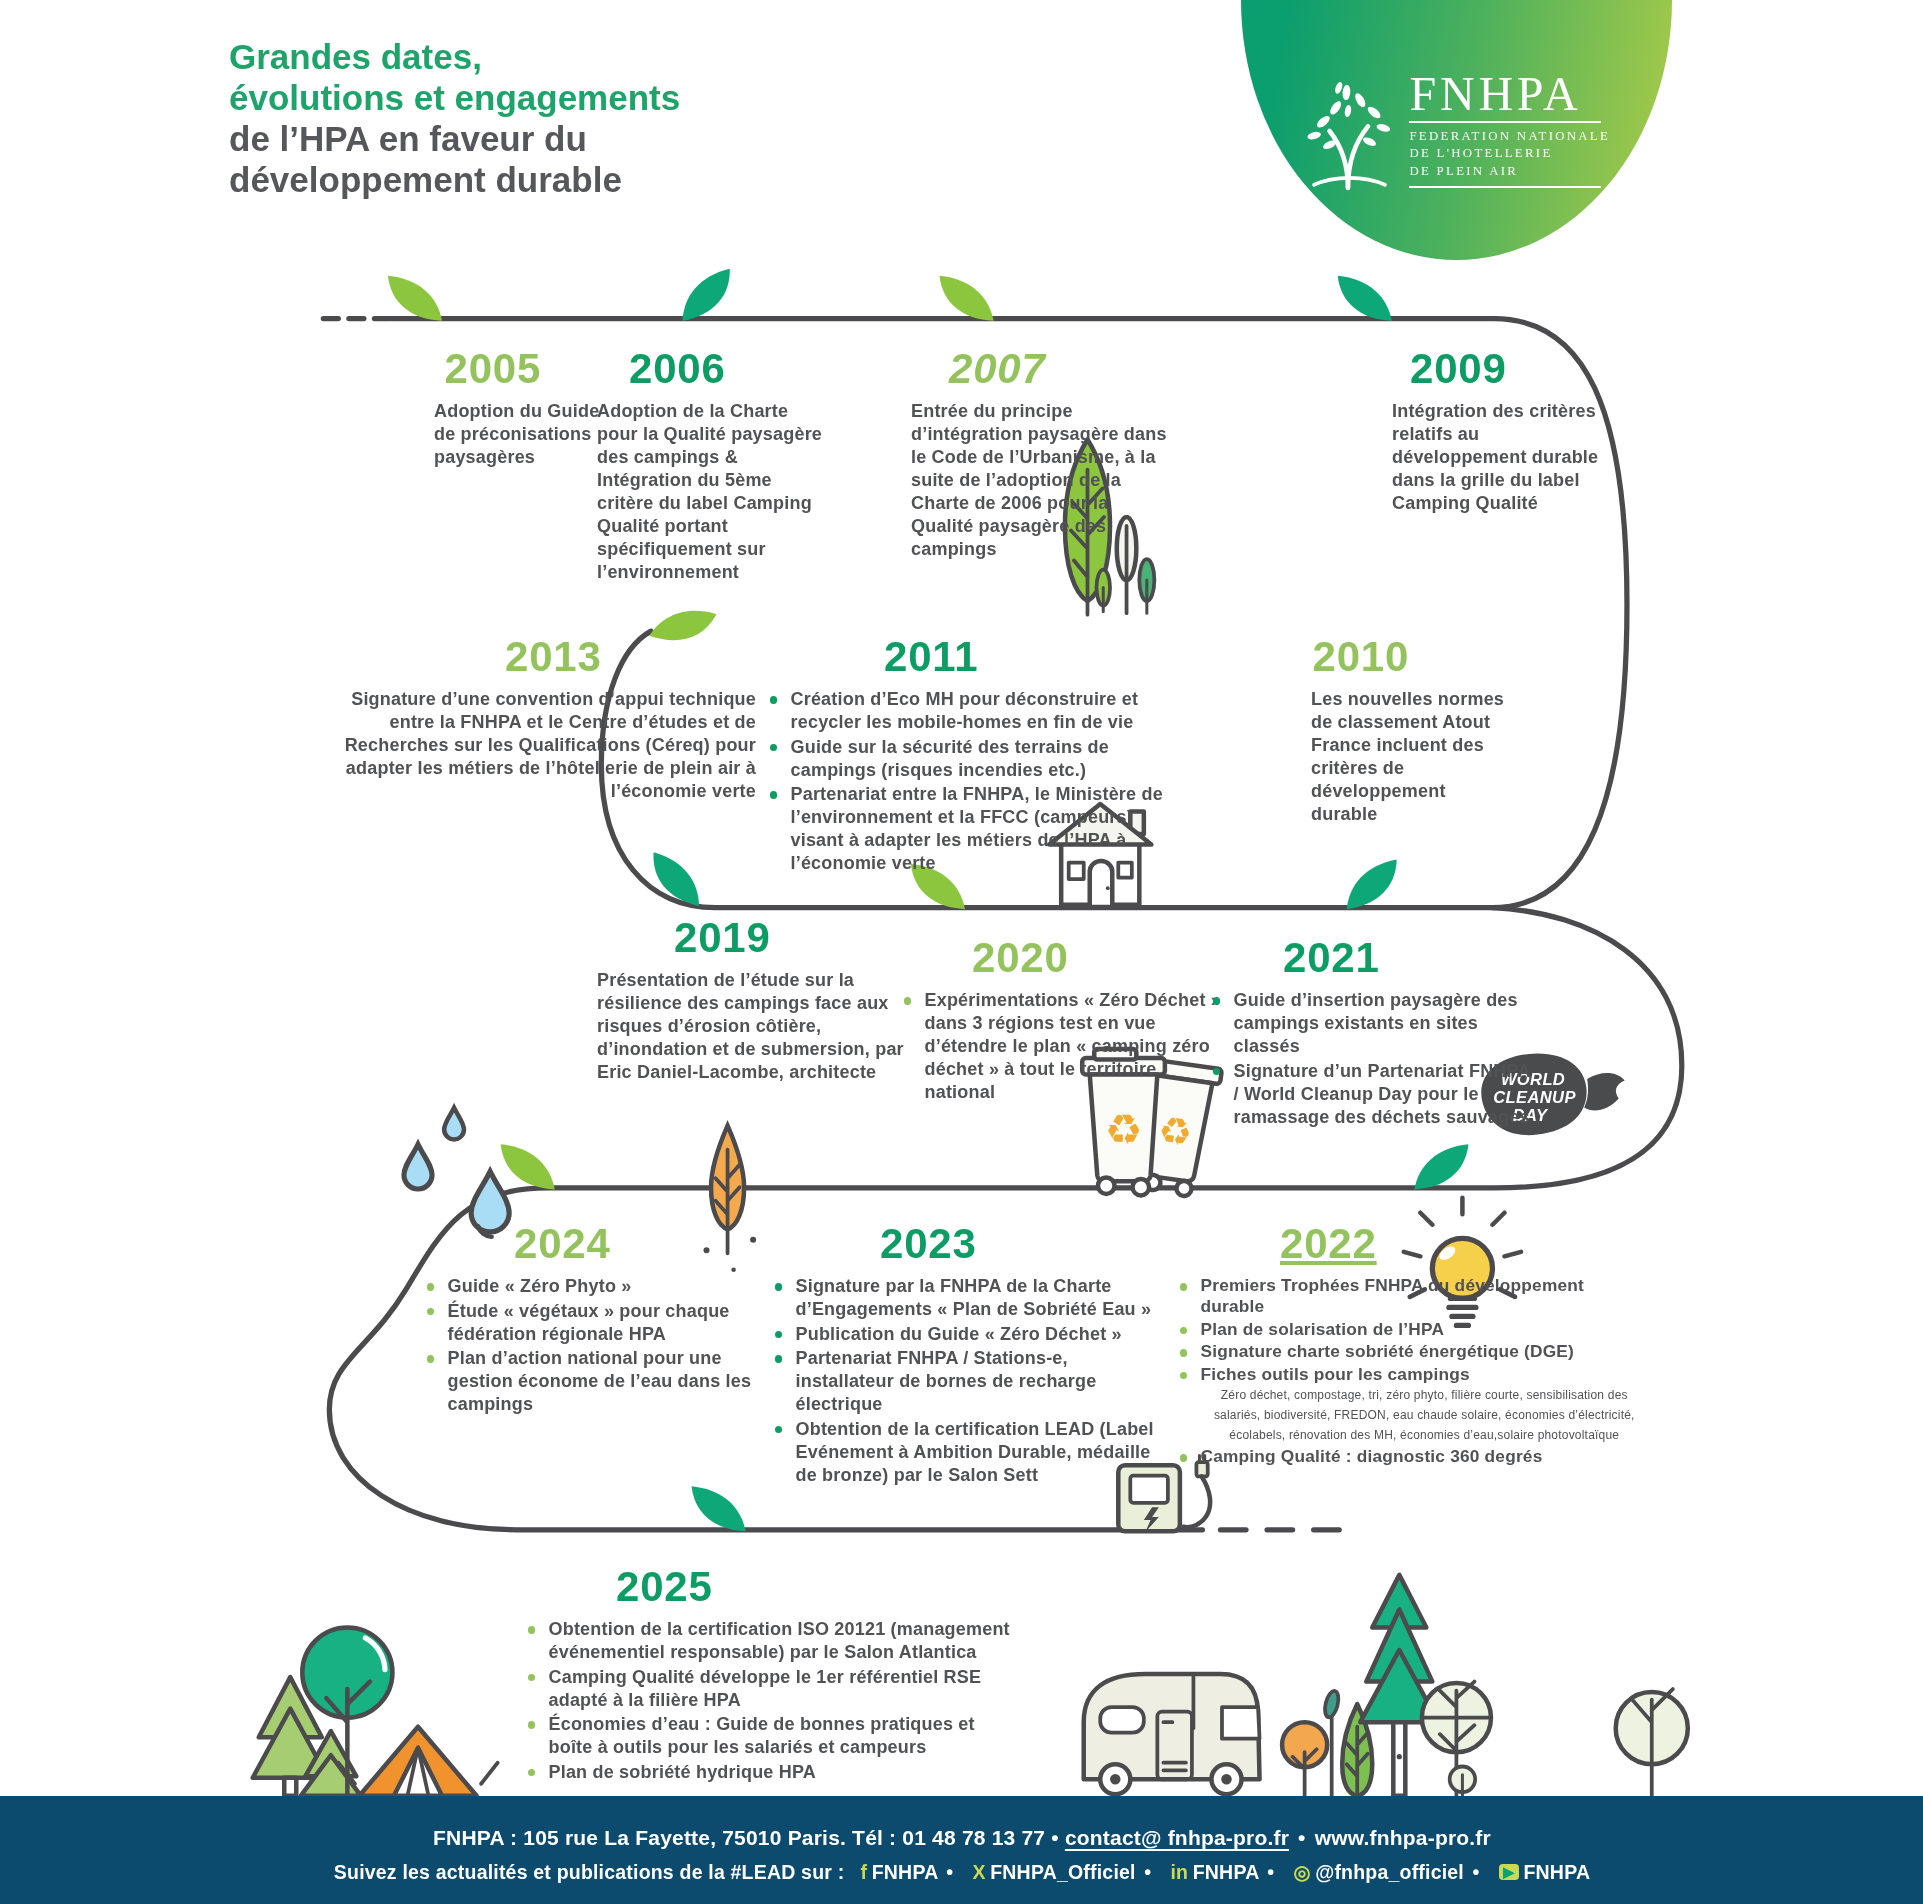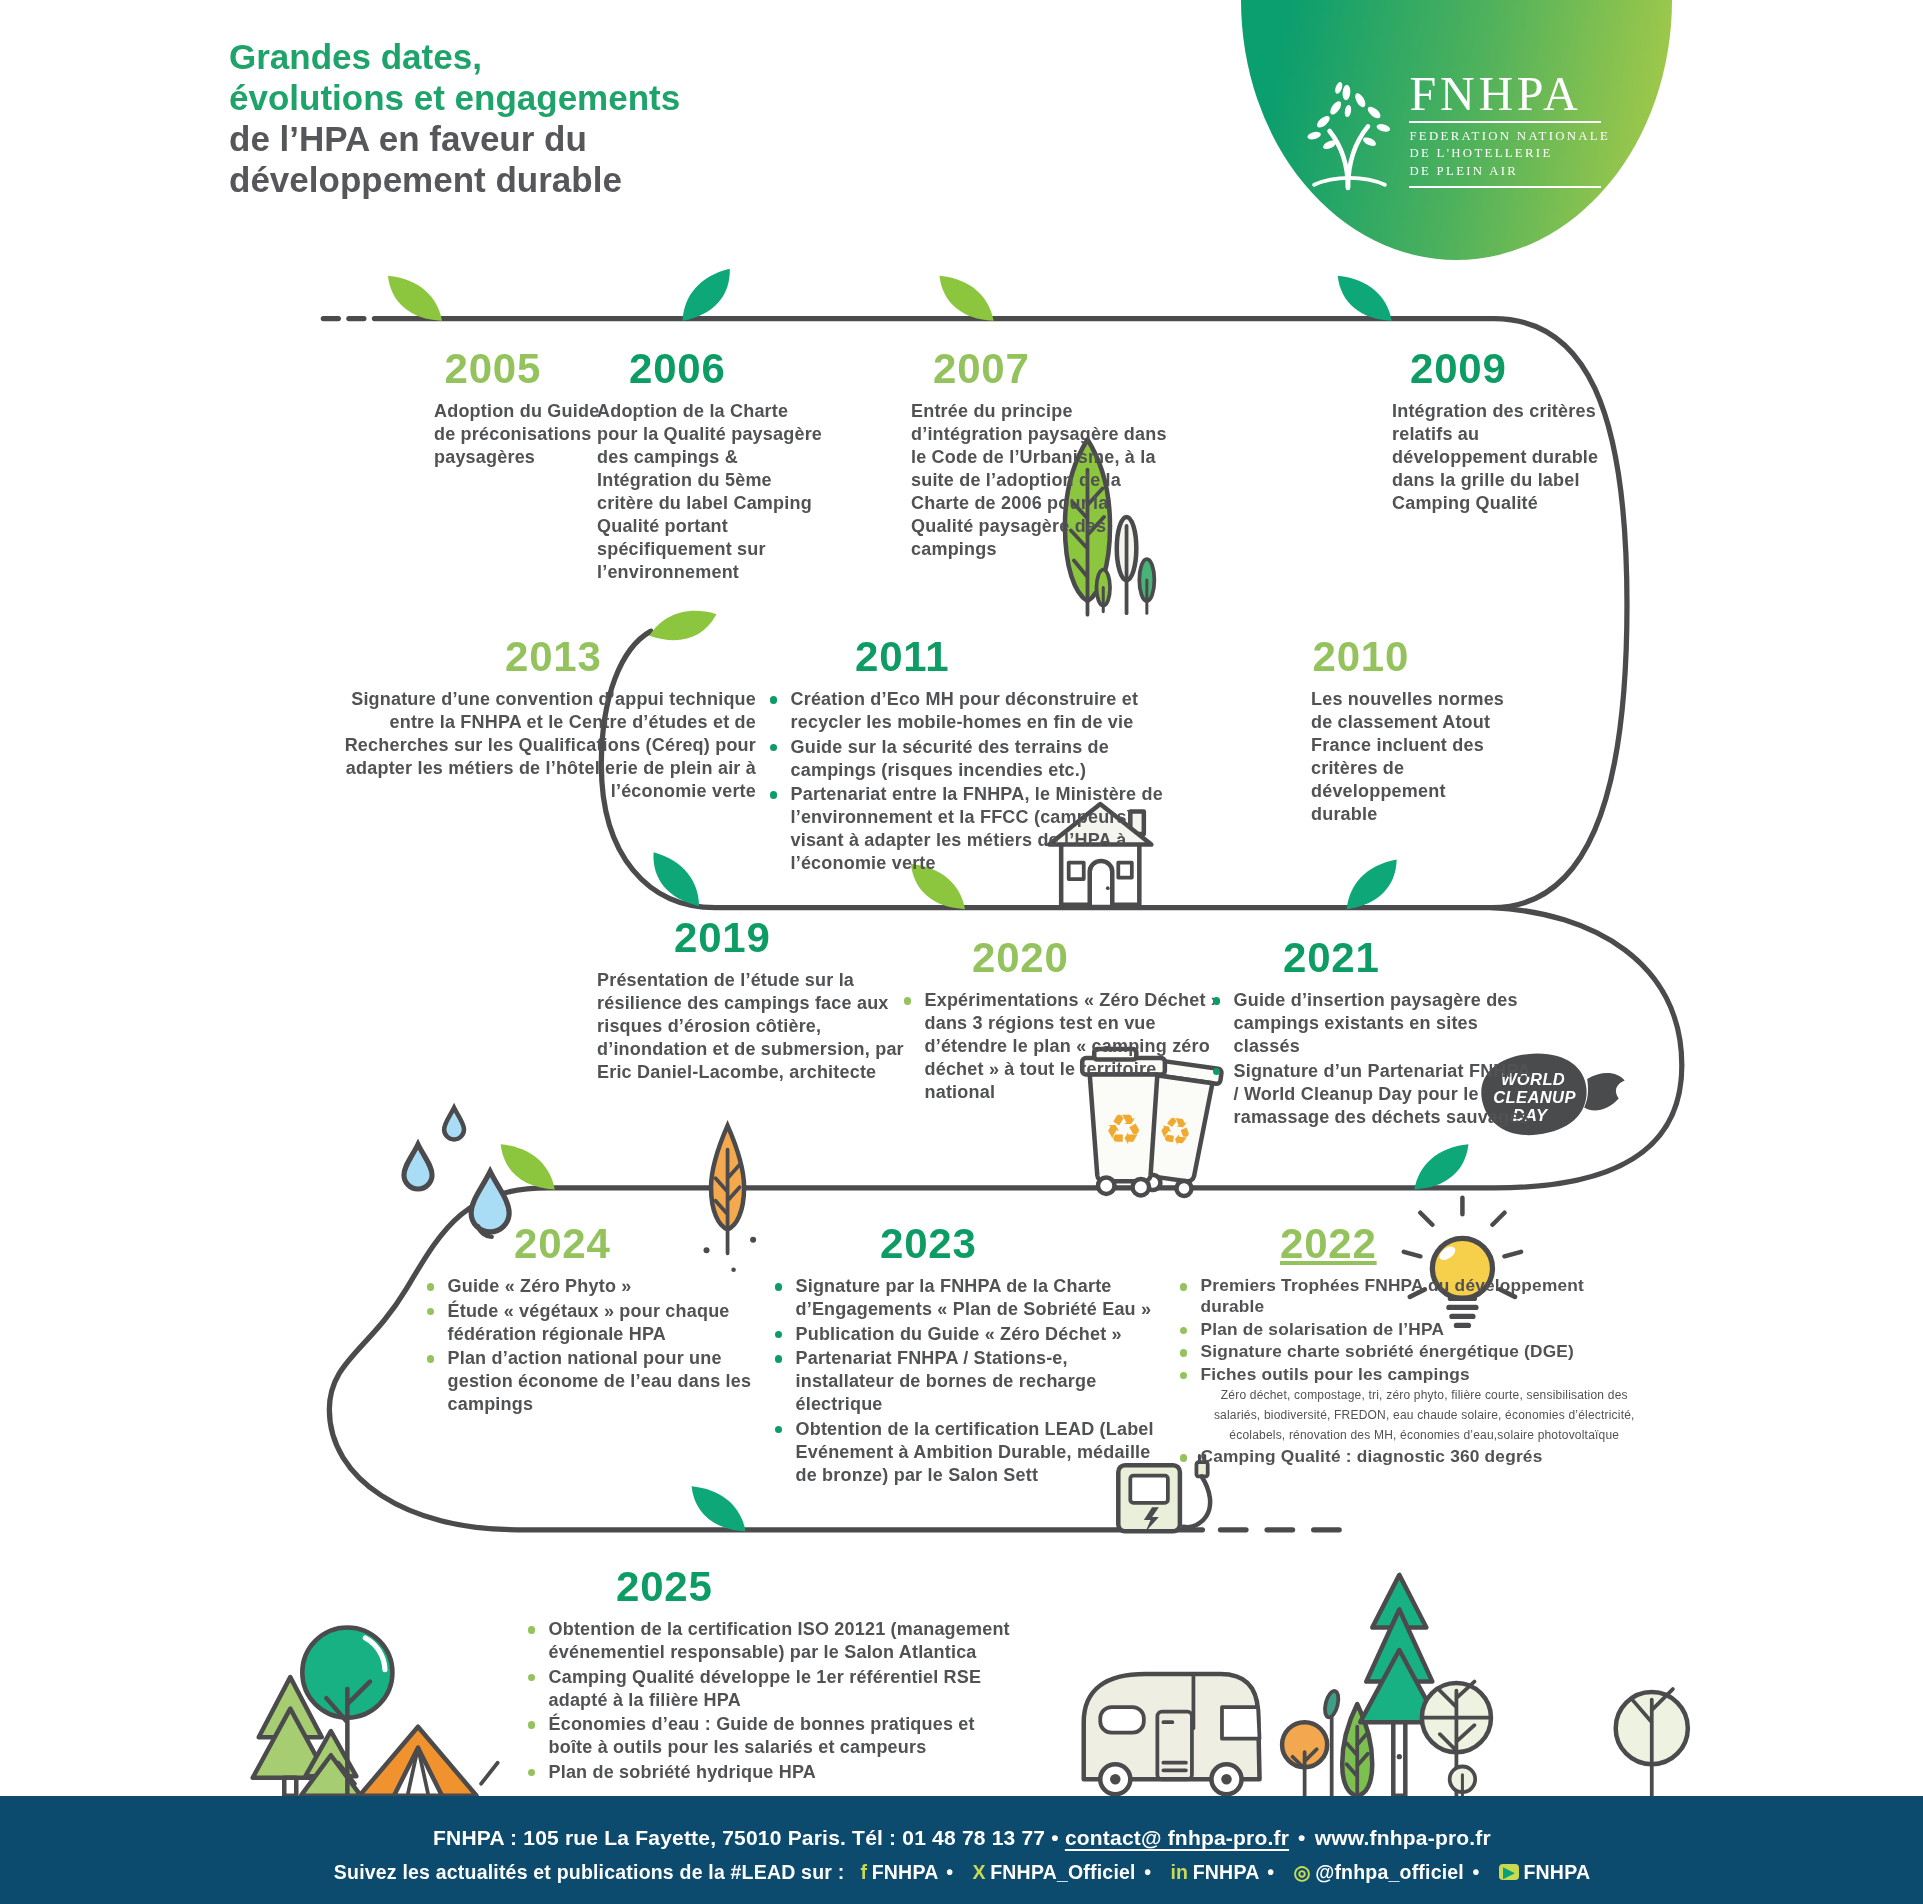--- a/index.html
+++ b/index.html
@@ -28,25 +28,25 @@
   .para{margin:0;font-size:18px;line-height:23px;font-weight:bold;letter-spacing:0.2px;}
   .items{list-style:none;margin:0;padding:0;font-size:18px;line-height:23px;font-weight:bold;letter-spacing:0.2px;}
   .items li{position:relative;padding-left:22.5px;margin-bottom:1.5px;}
   .items li::before{content:"";position:absolute;left:1.5px;top:8.3px;width:7.5px;height:7.5px;border-radius:50%;}
   .bullets-light li::before{background:#94c35e;}
   .bullets-dark li::before{background:#0d9c64;}
   .sub{font-weight:normal;font-size:12px;line-height:20px;text-align:center;}
 
   .e2005{left:434px;top:347px;width:188px;}  .e2005 .year{margin-left:10.5px;}
   .e2006{left:597px;top:347px;width:234px;}  .e2006 .year{margin-left:32px;}
-  .e2007{left:911px;top:347px;width:262px;} .e2007 .year{margin-left:22px;}
+  .e2007{left:911px;top:347px;width:262px;} .e2007 .year{margin-left:38px;font-style:italic;}
   .e2009{left:1392px;top:347px;width:219px;} .e2009 .year{margin-left:18px;}
 
   .e2013{left:338px;top:635px;width:418px;text-align:right;} .e2013 .year{text-align:left;margin-left:167px;}
-  .e2011{left:768px;top:635px;width:421px;} .e2011 .year{margin-left:87px;}
+  .e2011{left:768px;top:635px;width:421px;} .e2011 .year{margin-left:116px;}
   .e2010{left:1311px;top:635px;width:197px;} .e2010 .year{margin-left:1.5px;}
 
   .e2019{left:597px;top:916px;width:323px;}  .e2019 .year{margin-left:77px;}
   .e2020{left:902px;top:936px;width:323px;} .e2020 .year{margin-left:70px;}
   .e2021{left:1211px;top:936px;width:323px;} .e2021 .year{margin-left:72px;}
 
   .e2024{left:425px;top:1222px;width:353px;}  .e2024 .year{margin-left:89px;}
   .e2023{left:773px;top:1222px;width:388px;} .e2023 .year{margin-left:107px;}
   .e2022{left:1178px;top:1222px;width:470px;} .e2022 .year{margin-left:102px;text-decoration:underline;}
   .e2022 .items{font-size:17.3px;line-height:21px;}

